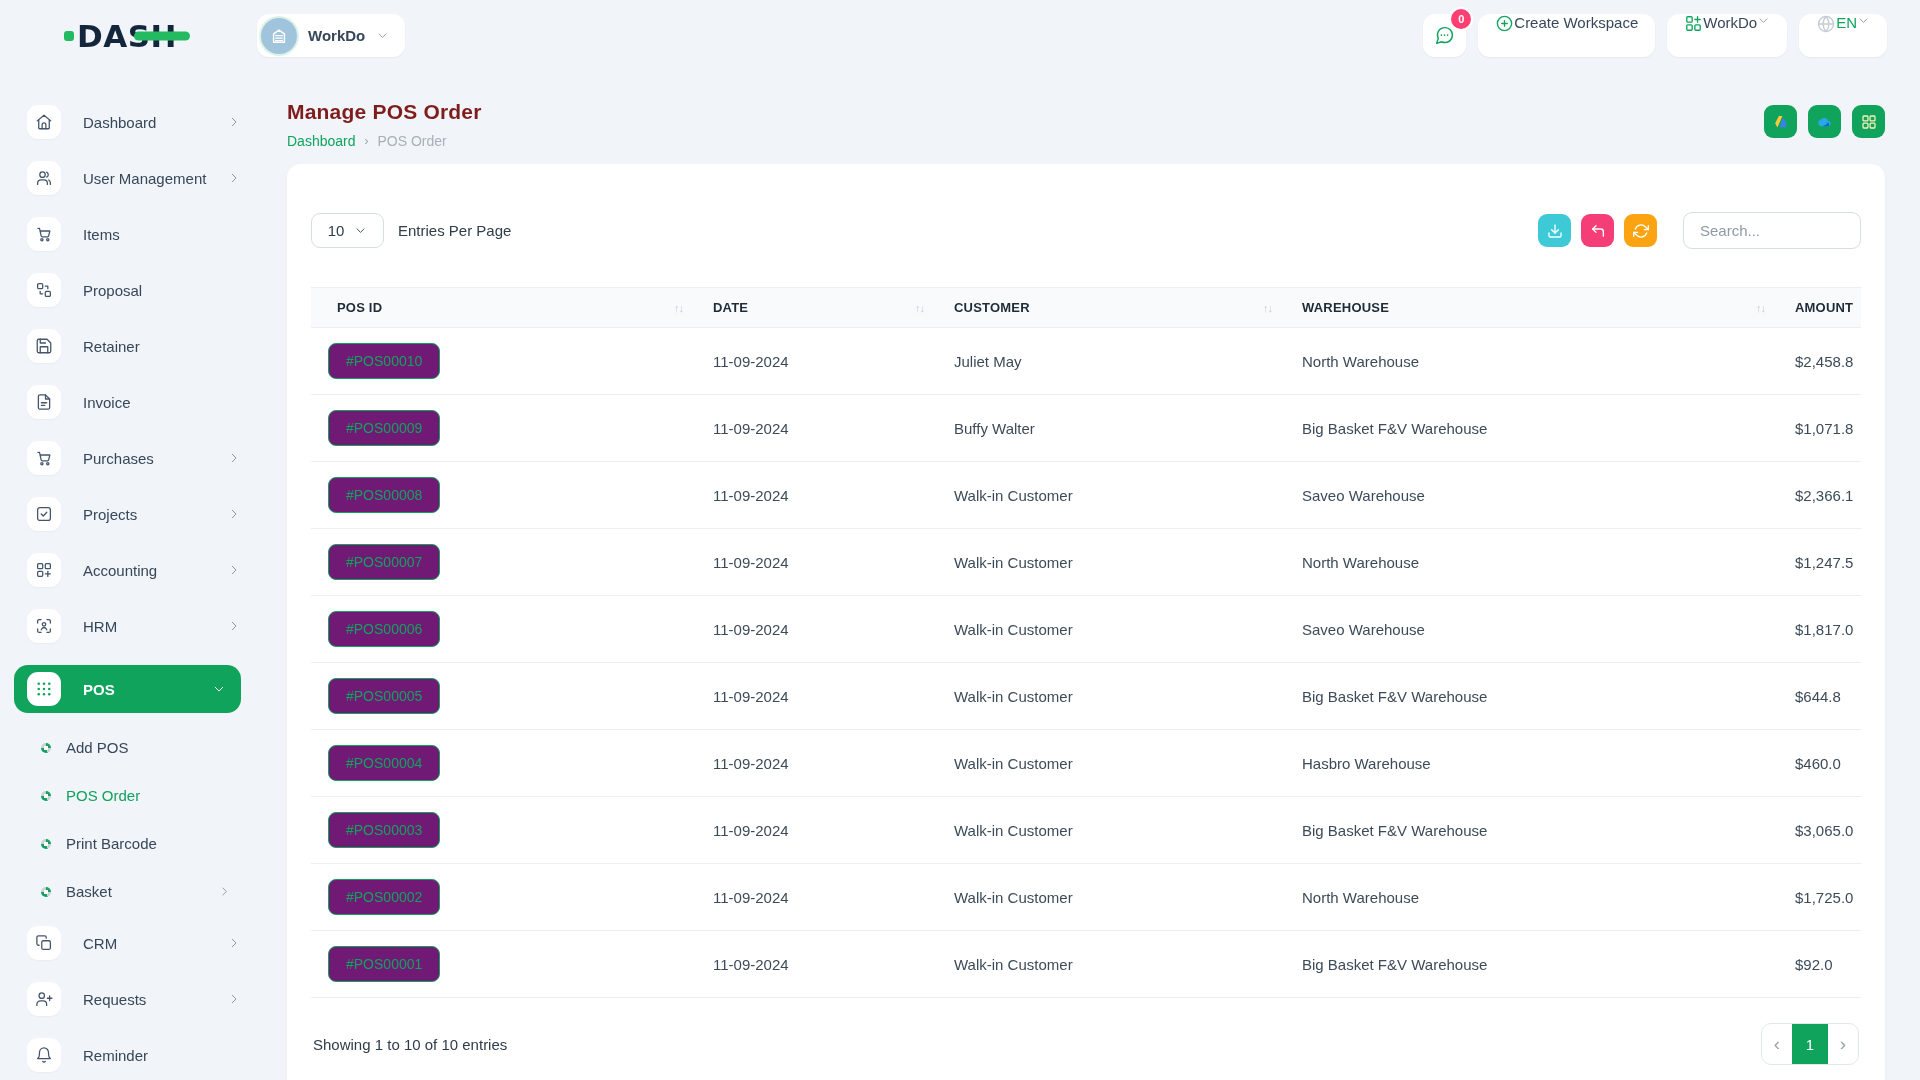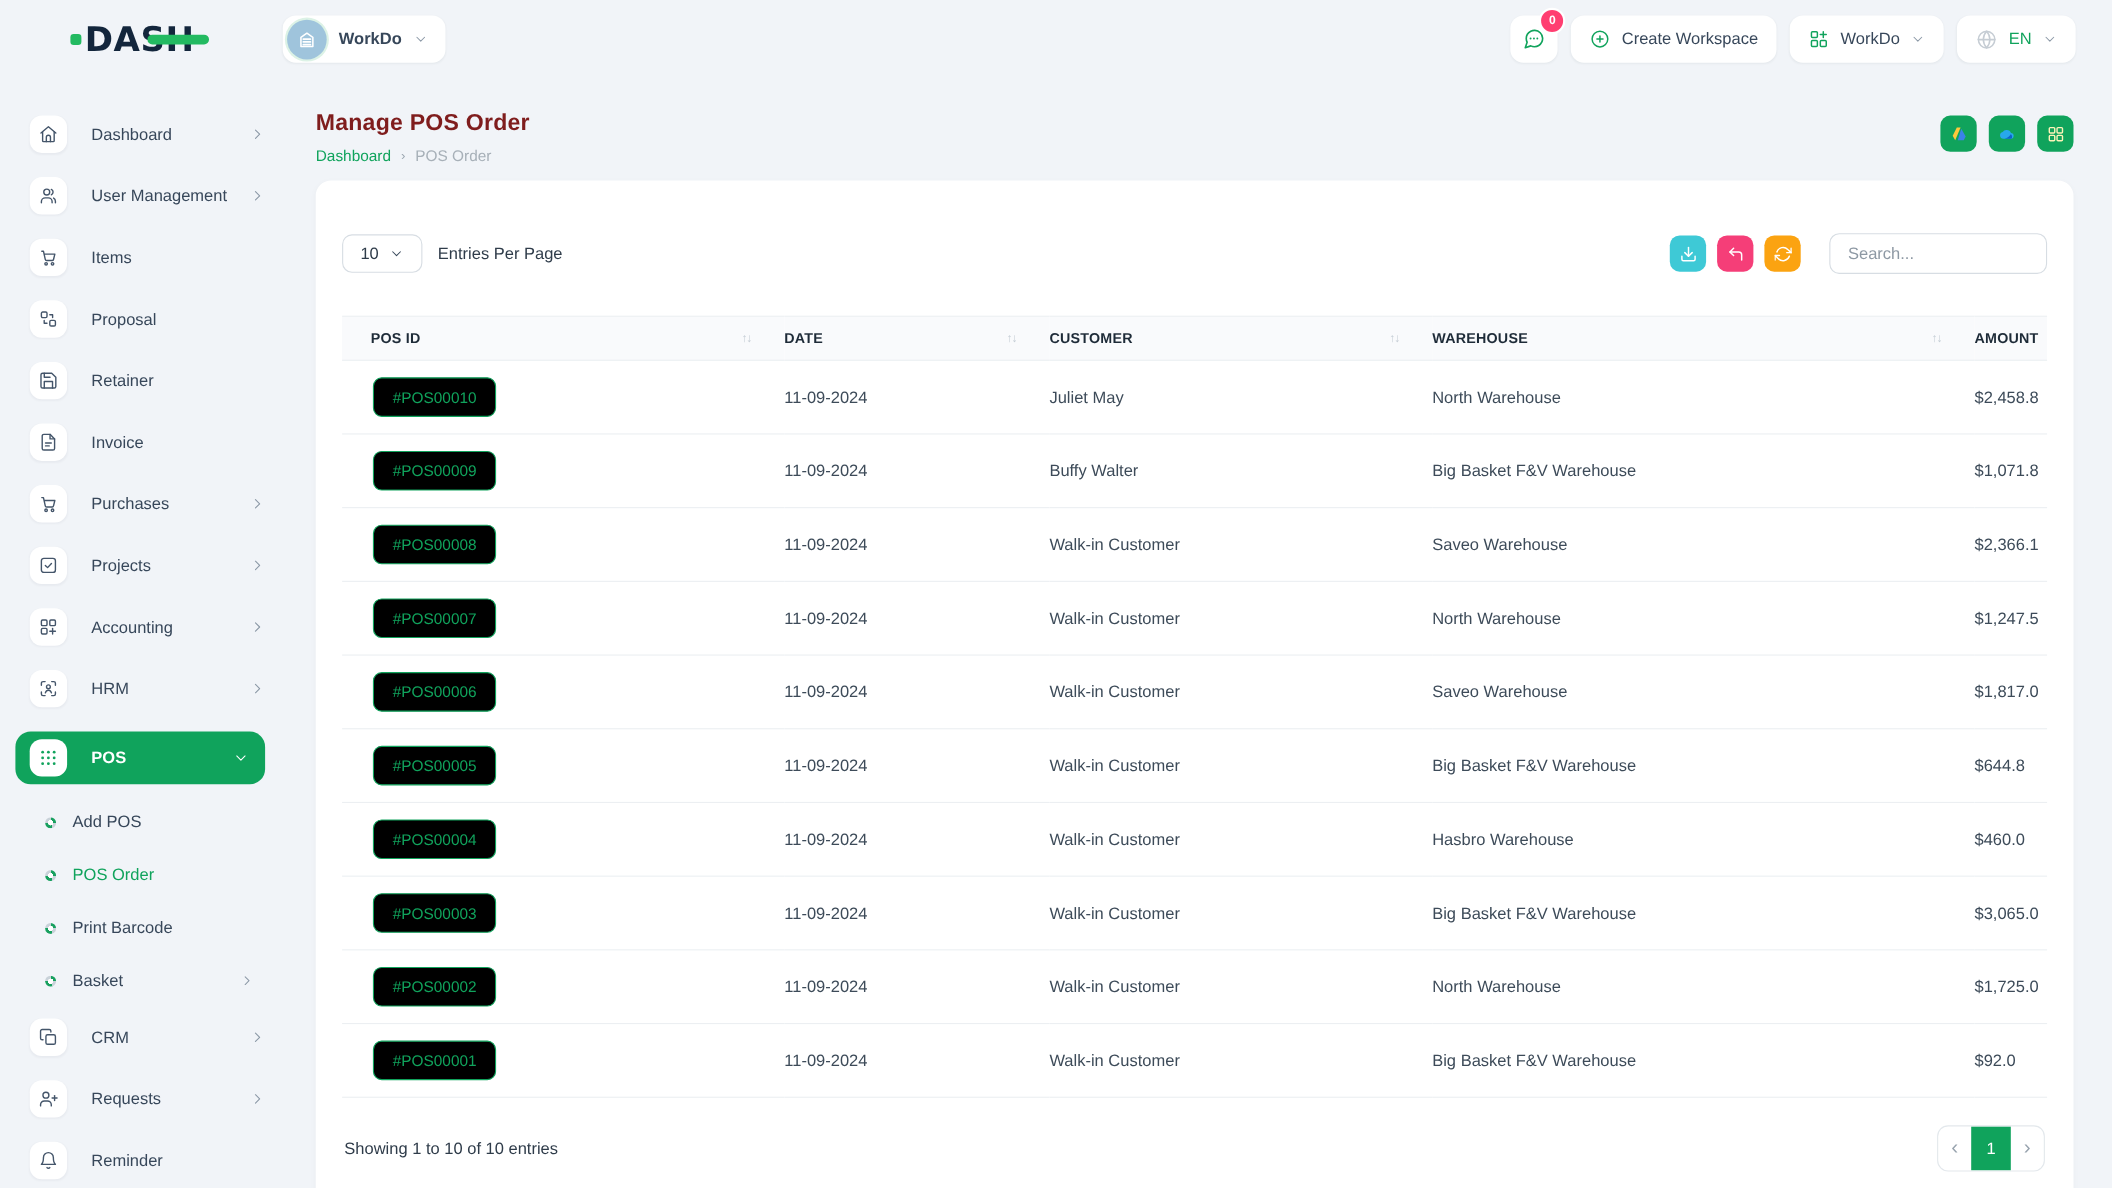--- a/index.html
+++ b/index.html
@@ -36,21 +36,21 @@
   .ws-avatar{width:36px;height:36px;border-radius:50%;background:#9FC4DC;display:flex;align-items:center;justify-content:center;
              box-shadow:0 0 0 2px #DCF2E6}
   .ws-label{font-size:15px;font-weight:600;color:#37475A}
   .chev-sm{width:13px;height:13px;color:#8B98A6}
   .top-right{margin-left:auto;margin-right:33px;display:flex;align-items:center;gap:12px}
   .icon-btn{width:43px;height:43px;border-radius:12px;background:#fff;position:relative;
             display:flex;align-items:center;justify-content:center;color:var(--primary);cursor:pointer;
             box-shadow:0 1px 2px rgba(20,30,40,.05)}
   .badge{position:absolute;top:-5px;right:-5px;min-width:20px;height:20px;border-radius:10px;background:var(--badge-pink);
          color:#fff;font-size:11px;font-weight:700;display:flex;align-items:center;justify-content:center;box-shadow:0 0 0 2px #fff}
-  .pill-btn{height:43px;background:#fff;border-radius:12px;display:flex;align-items:center;gap:10px;
+  .pill-btn{height:43px;background:#fff;border-radius:12px;display:flex;align-items:flex-start;
             padding:0 17px;font-size:15px;font-weight:500;color:#37475A;cursor:pointer;box-shadow:0 1px 2px rgba(20,30,40,.05)}
   .pill-btn .g{color:var(--primary)}
   .globe{color:#C6CDD4}
   .lang{color:var(--primary);font-weight:400}
 
   
   .app-body{display:flex;align-items:flex-start}
   .sidebar{width:257px;flex:0 0 257px;padding-top:34px}
   .side-item{display:flex;align-items:center;height:34px;margin:0 16px 22px 27px;cursor:pointer}
   .tile{width:34px;height:34px;border-radius:11px;background:#fff;display:flex;align-items:center;justify-content:center;
@@ -87,33 +87,33 @@
   .table-toolbar{display:flex;align-items:center;margin-bottom:38px}
   .entries-select{width:73px;height:35px;border:1px solid #D7DDE3;border-radius:9px;background:#fff;display:flex;
                   align-items:center;justify-content:center;gap:10px;font-size:15px;color:#2F3C4A;cursor:pointer}
   .entries-select .chev-sm{color:#37475A}
   .entries-label{margin-left:14px;font-size:15px;color:#2F3C4A}
   .toolbar-spacer{flex:1}
   .act-btn{width:33px;height:33px;border-radius:9px;color:#fff;display:flex;align-items:center;justify-content:center;
            margin-right:10px;cursor:pointer}
   .act-btn svg{width:16px;height:16px;stroke-width:2}
   .act-teal{background:var(--teal)} .act-pink{background:var(--pink)} .act-orange{background:var(--orange)}
-  .search-input{width:198px;height:37px;border:1px solid #D7DDE3;border-radius:9px;padding:0 16px;font-size:15px;
+  .search-input{width:178px;height:37px;border:1px solid #D7DDE3;border-radius:9px;padding:0 16px;font-size:15px;
                 color:#3b82f6;outline:none;margin-left:16px;font-family:inherit}
   .search-input::placeholder{color:#8E99A4}
 
   table.data{width:100%;border-collapse:collapse;table-layout:fixed}
   thead th{background:#F9FAFC;border-top:1px solid var(--line);border-bottom:1px solid var(--line);
            font-size:13px;font-weight:700;color:#1E2B38;text-align:center;padding:12px 0;letter-spacing:.2px}
   .th-inner{display:flex;align-items:center;justify-content:space-between;padding-right:30px}
   th.first .th-inner{padding-left:26px}
   .sort{color:#C5CDD5;font-size:11px;letter-spacing:-1px;font-weight:400;white-space:nowrap}
   tbody td{height:67px;border-bottom:1px solid var(--line);font-size:15px;color:#3D4B59;padding:0;vertical-align:middle}
   .pos-badge{display:inline-block;border:1px solid var(--primary);color:var(--primary);border-radius:8px;
-             padding:9px 17px;font-size:14px;background:#000000;margin-left:28px;cursor:pointer}
+             padding:9px 17px;font-size:14px;background:#701a75;margin-left:17px;cursor:pointer}
   .table-footer{display:flex;align-items:center;justify-content:space-between;padding:25px 2px 28px}
   .showing{font-size:15px;color:#2F3C4A}
   .pager{display:flex;align-items:stretch;height:42px;background:#fff;border:1px solid #E3E8EC;border-radius:10px;overflow:hidden}
   .pg-btn{width:30px;display:flex;align-items:center;justify-content:center;color:#98A3AE;font-size:19px;cursor:pointer}
   .pg-cur{width:36px;background:var(--primary);color:#fff;display:flex;align-items:center;justify-content:center;
           font-size:15px;cursor:pointer}
 </style>
 </head>
 <body>
 

